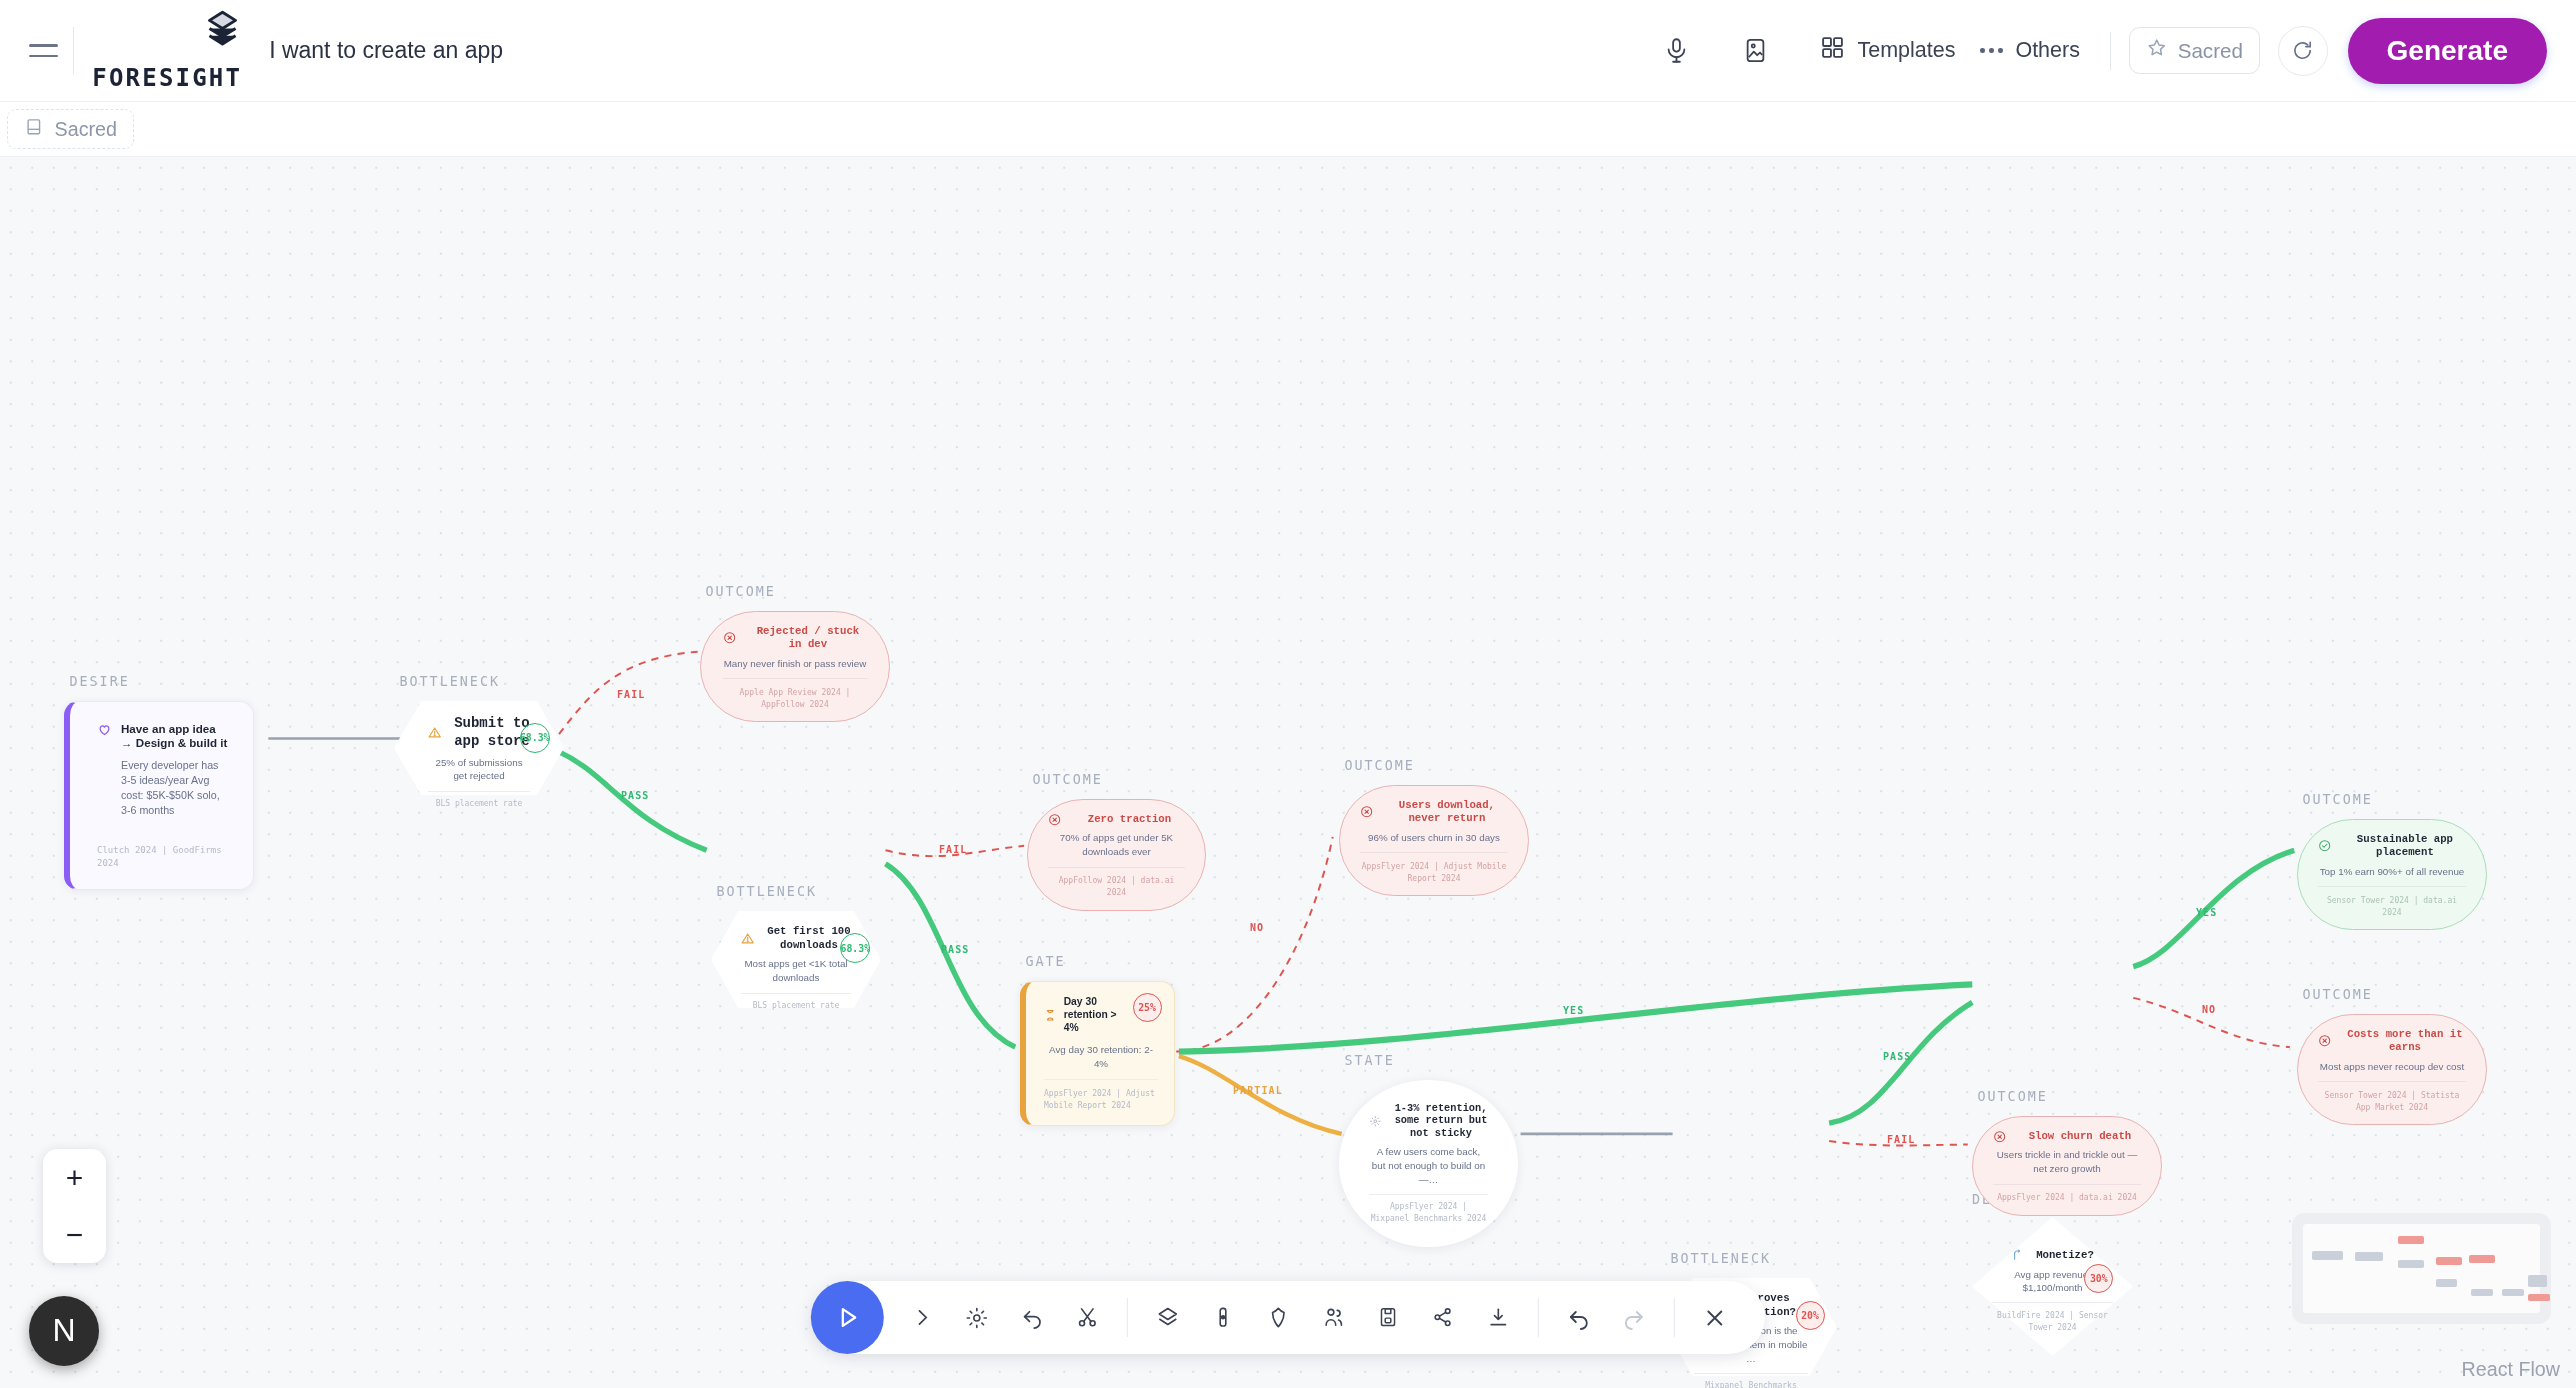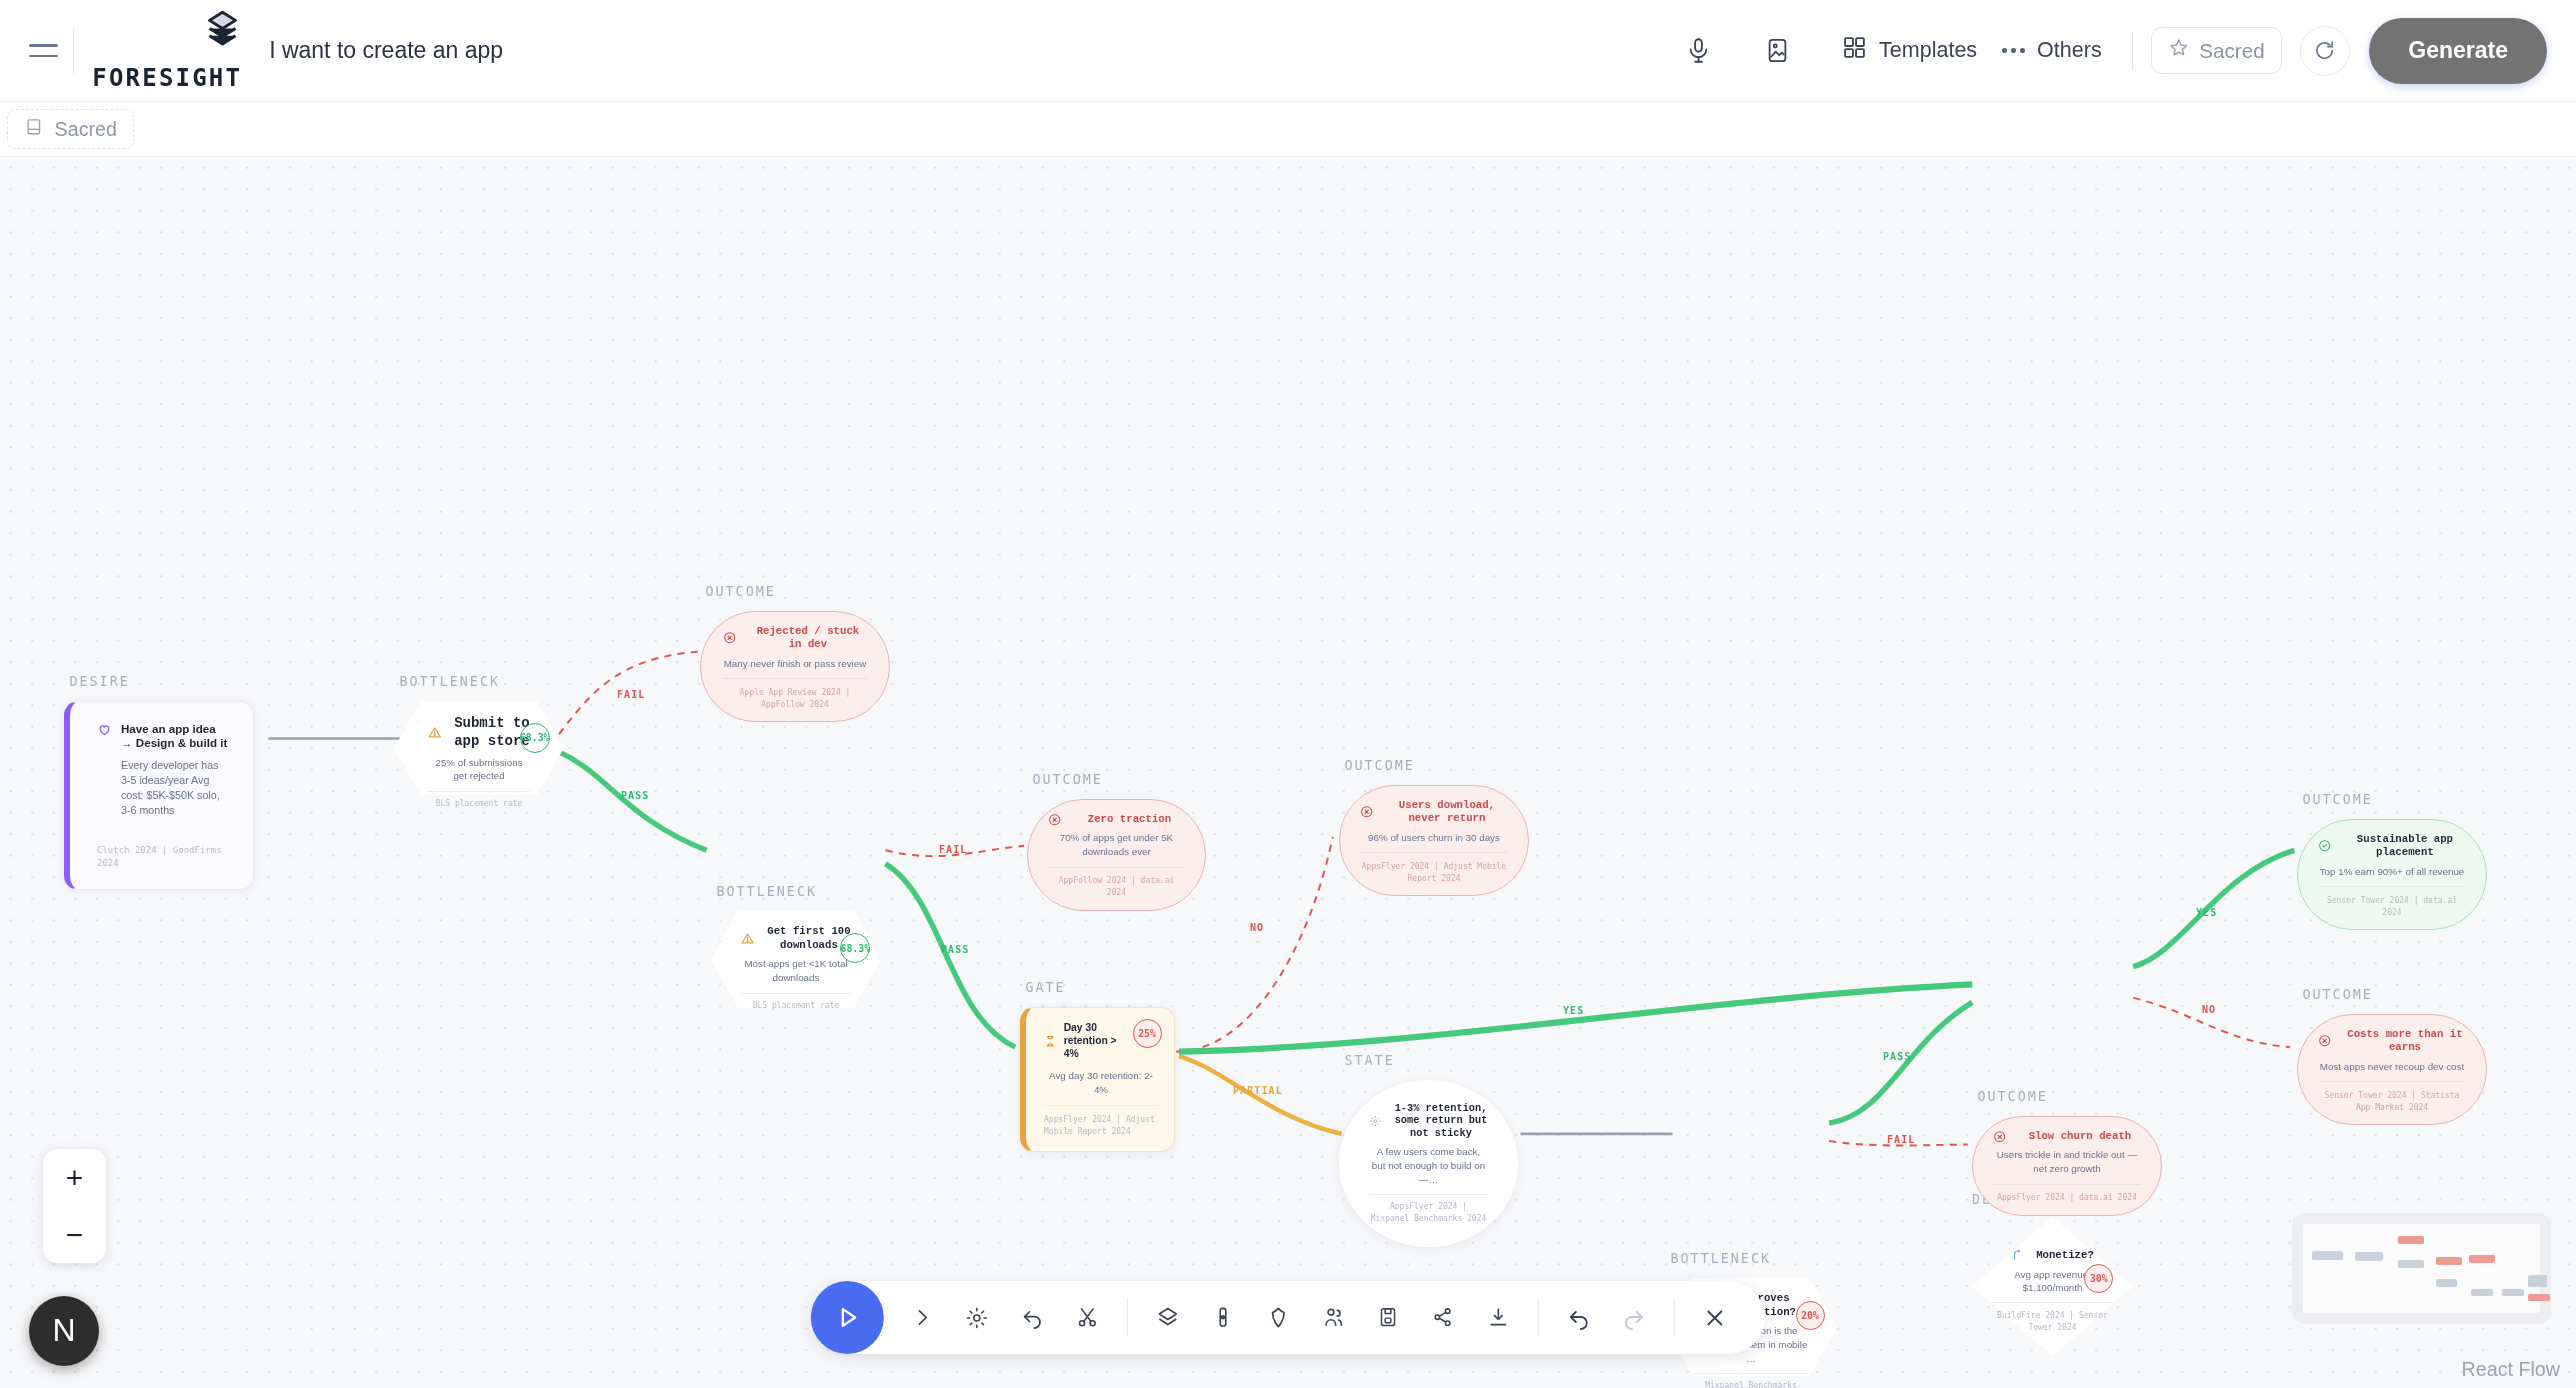--- a/index.html
+++ b/index.html
@@ -34,21 +34,21 @@
   .hdr-gap { width:25px; }
   .tpl-btn { display:flex; align-items:center; gap:12.5px; padding:9px 12.5px; cursor:pointer;
     border-radius:9px; font-size:21.5px; color:#3a4254; }
   .dots { display:flex; gap:4.5px; align-items:center; }
   .dots i { width:4.5px; height:4.5px; border-radius:50%; background:#5b6478; display:block; }
   .vsep { width:0.9px; height:38px; background:#e3e6ec; margin:0 18px; }
   .sacred-pill { display:flex; align-items:center; gap:9.8px; padding:9px 16px;
     border:0.9px solid #e0e4ec; border-radius:10.7px; color:#8a93a6; font-size:20.6px; cursor:pointer; }
   .refresh-btn { width:50px; height:50px; border:0.9px solid #e6e9ef; border-radius:50%;
     display:flex; align-items:center; justify-content:center; margin-left:18px; cursor:pointer; }
-  .generate-btn { margin-left:19.7px; background:#737373; color:#fff; font-size:23px; font-weight:600;
+  .generate-btn { margin-left:19.7px; background:#a21caf; color:#fff; font-size:28px; font-weight:600;
     padding:0 39px; height:66px; display:flex; align-items:center; justify-content:center;
     border-radius:36px; cursor:pointer; box-shadow:0 2.7px 9px rgba(74,108,240,.30); }
 
   
   .subheader { position:absolute; top:102px; left:0; width:2576px; height:55px;
     background:#ffffff; border-bottom:0.9px solid #eceef2; display:flex; align-items:center;
     padding-left:7.2px; z-index:35; }
   .tab-chip { display:flex; align-items:center; gap:10.7px; padding:6.3px 16px;
     border:0.9px dashed #dfe3ea; border-radius:9px; color:#8d96a8; font-size:19.7px; cursor:pointer; }
 
@@ -372,21 +372,21 @@
               <path d="M9 9l6 6M15 9l-6 6" stroke-linecap="round"></path>
           </svg>
         </span>
         <div class="node-title" style="font-size:10.7px;flex:1;text-align:center;">Users download, never return</div>
       </div>
       <div class="node-sub" style="font-size:9.8px;margin-top:5.4px;">96% of users churn in 30 days</div>
       <div class="node-src" style="font-size:8px;margin-top:8px;padding-top:7.2px;color:#d2a2a2;">AppsFlyer 2024 | Adjust Mobile Report 2024</div>
     </div>
   </div>
 
-  <div class="node" style="left:1020px;top:850px;width:155px;">
+  <div class="node" style="left:1020px;top:824px;width:155px;">
     <div class="node-kind">GATE</div>
     <div class="card gate" style="padding:14.3px 16px 12.5px 18px;position:relative;">
       <div style="display:flex;align-items:center;gap:7.2px;padding-right:30px;">
         <span class="nico">
           <svg width="12.5" height="12.5" viewBox="0 0 24 24" fill="none" stroke="#d98b2b" stroke-width="2" stroke-linejoin="round">
             <path d="M6 3h12M6 21h12M7 3c0 5 10 5 10 0M7 21c0-5 10-5 10 0"></path>
           </svg>
         </span>
         <div class="node-title" style="font-size:10.3px;">Day 30 retention &gt; 4%</div>
       </div>

